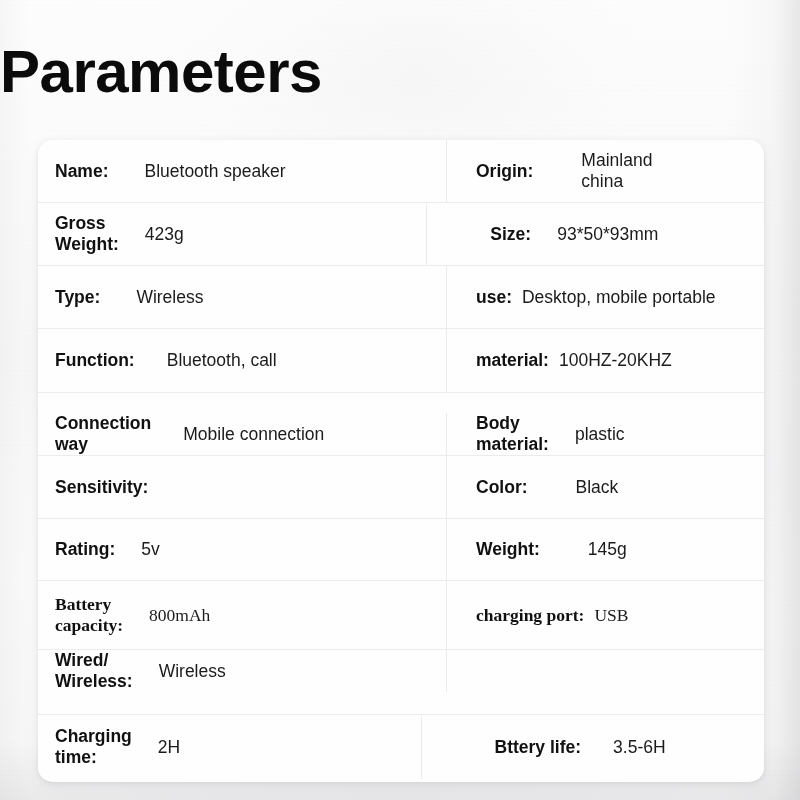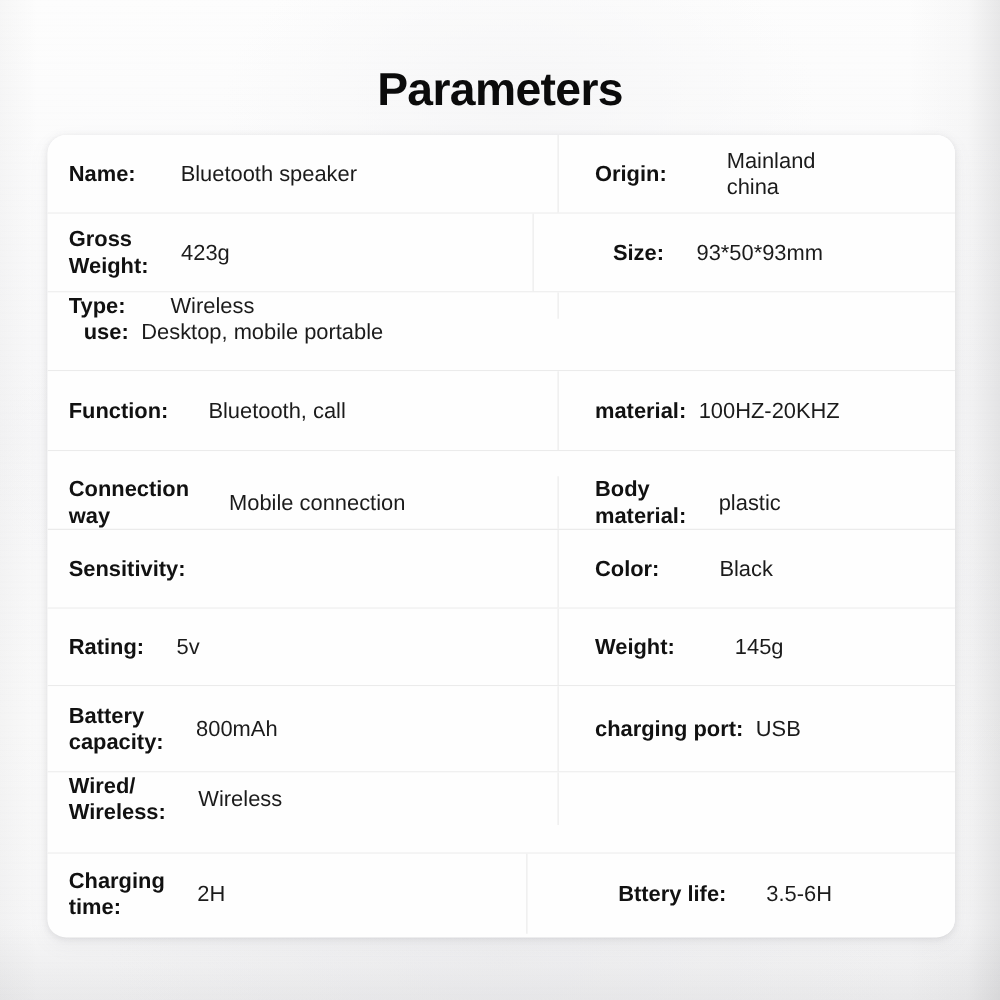--- a/index.html
+++ b/index.html
@@ -52,35 +52,35 @@
       linear-gradient(0deg,   rgba(120,120,124,0.10) 0px, rgba(0,0,0,0) 60px),
       linear-gradient(90deg,  rgba(120,120,124,0.05) 0px, rgba(0,0,0,0) 30px);
   }
 
   
   .title {
     position: absolute;
     top: 44px;
     left: 0;
     width: 800px;
-    text-align: center;
-    font-size: 37px;
+    text-align: left;
+    font-size: 60px;
     line-height: 56px;
     font-weight: bold;
     color: #0b0b0b;
     letter-spacing: -0.5px;
     font-stretch: condensed;
     font-family: "Liberation Sans Narrow", "Liberation Sans", sans-serif;
   }
 
   
   .table-card {
     position: absolute;
     left: 38px;
-    top: 108px;
+    top: 140px;
     width: 726px;
     height: 642px;
     background: #fefefe;
     border-radius: 15px;
     box-shadow: 0 1px 5px rgba(120,120,125,0.16),
                 0 6px 16px rgba(120,120,125,0.07);
     overflow: hidden;
     display: flex;
     flex-direction: column;
   }
@@ -163,21 +163,21 @@
         <span class="label">Gross
 Weight:</span>
         <span class="value gap-lg">423g</span>
       </div>
       <div class="cell cell-right">
         <span class="label">Size:</span>
         <span class="value gap-lg">93*50*93mm</span>
       </div>
     </div>
 
-    <div class="row" style="height:62px;flex-direction:column;">
+    <div class="row" style="height:62px;">
       <div class="cell cell-left">
         <span class="label">Type:</span>
         <span class="value gap-xl">Wireless</span>
       </div>
       <div class="cell cell-right">
         <span class="label">use:</span>
         <span class="value gap-sm">Desktop, mobile portable</span>
       </div>
     </div>
 
@@ -220,21 +220,21 @@
       <div class="cell cell-left">
         <span class="label">Rating:</span>
         <span class="value gap-lg">5v</span>
       </div>
       <div class="cell cell-right">
         <span class="label">Weight:</span>
         <span class="value gap-xxl">145g</span>
       </div>
     </div>
 
-    <div class="row" style="height:68px;">
+    <div class="row" style="height:68px;font-family:Liberation Serif, serif;">
       <div class="cell cell-left">
         <span class="label">Battery
 capacity:</span>
         <span class="value gap-lg">800mAh</span>
       </div>
       <div class="cell cell-right">
         <span class="label">charging port:</span>
         <span class="value gap-sm">USB</span>
       </div>
     </div>

